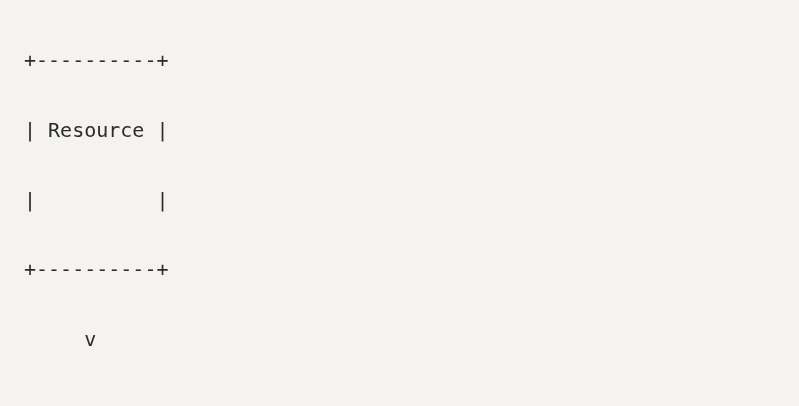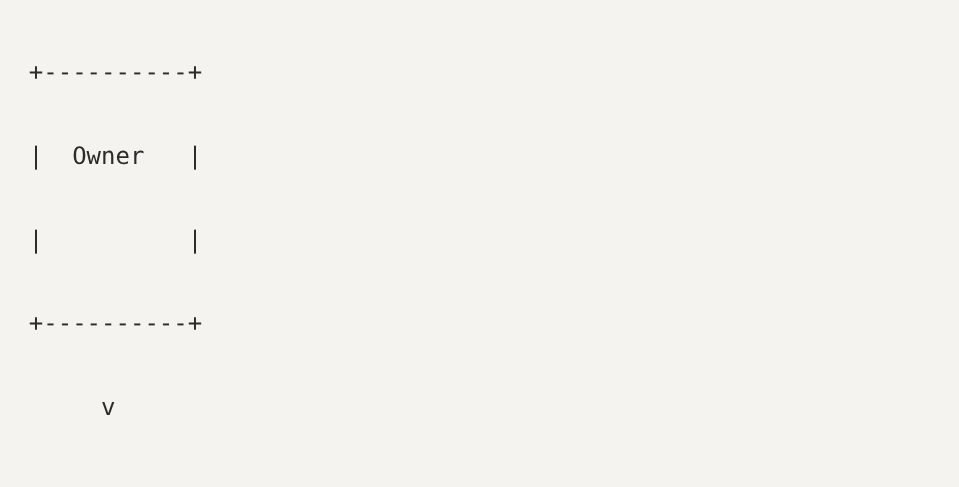--- a/index.html
+++ b/index.html
@@ -25,21 +25,21 @@
   .ascii-line {
     height: 23.2px;
     white-space: pre;
   }
 </style>
 </head>
 <body>
 
 <div class="ascii-diagram">
   <div class="ascii-line">+----------+</div>
-  <div class="ascii-line">|  Owner   |</div>
+  <div class="ascii-line">| Resource |</div>
   <div class="ascii-line">|          |</div>
   <div class="ascii-line">+----------+</div>
   <div class="ascii-line">     v</div>
   
   
   
   
   
   
   

